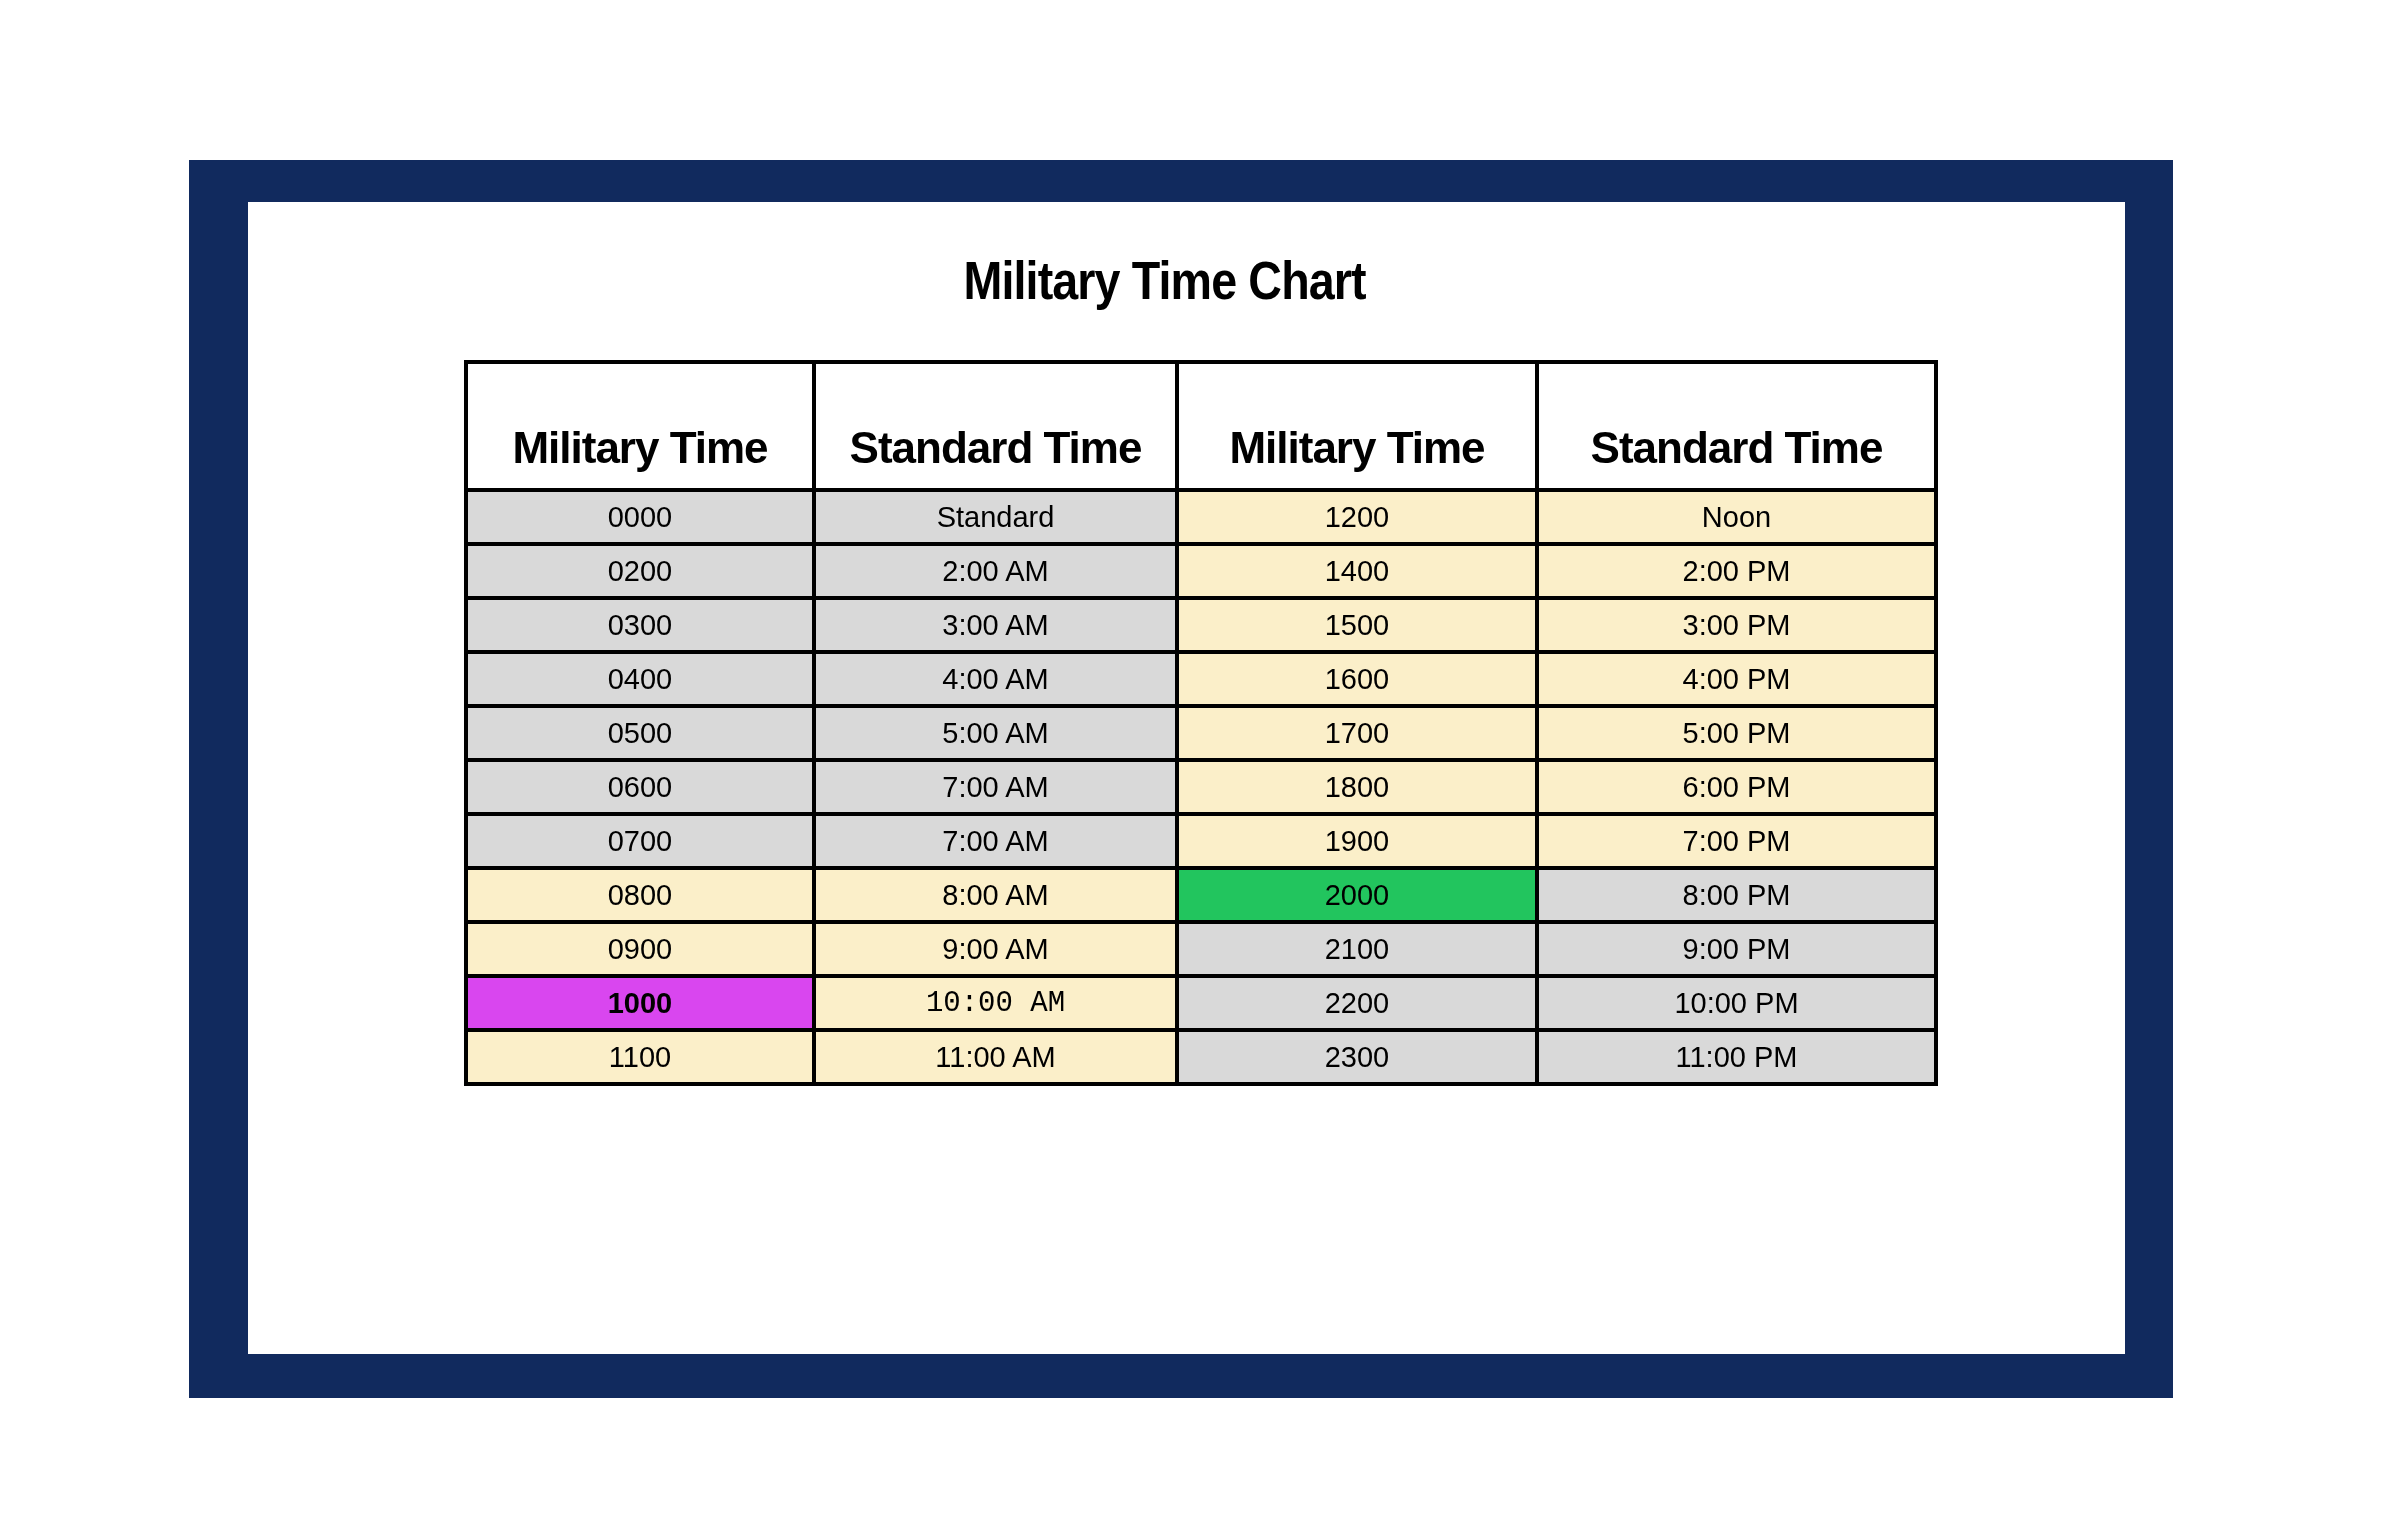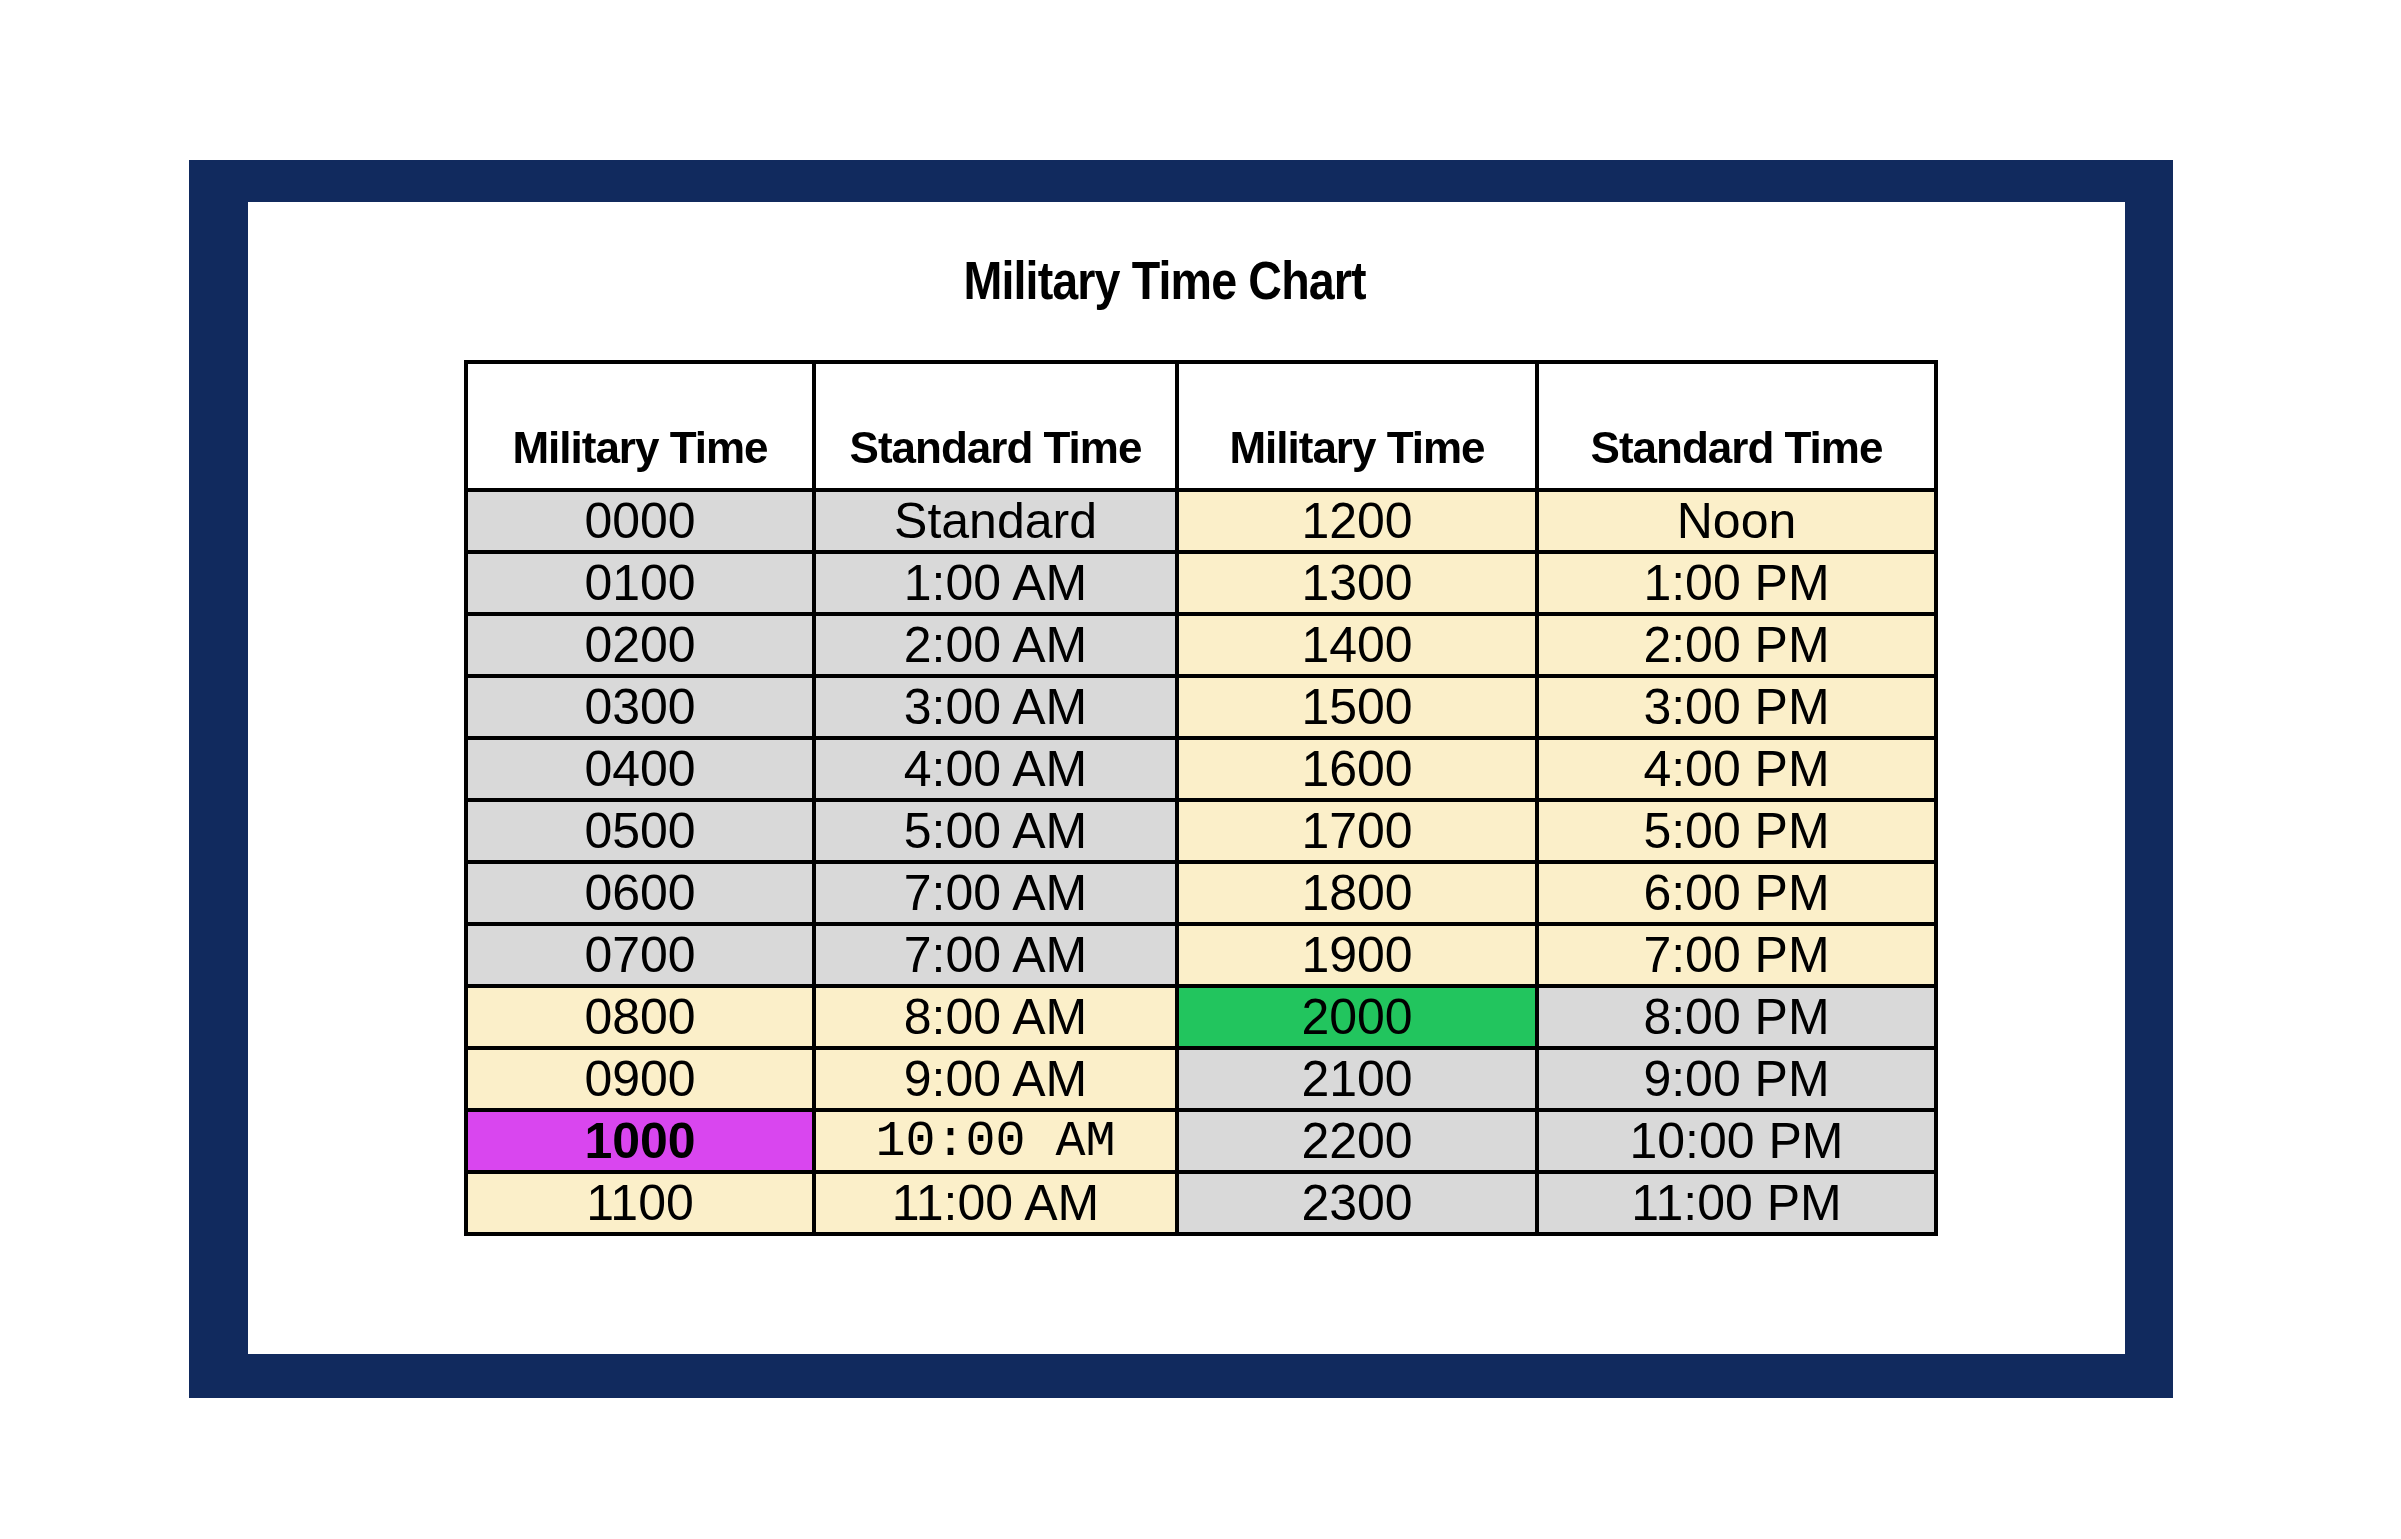--- a/index.html
+++ b/index.html
@@ -65,21 +65,21 @@
     height: 109px;
     background: var(--header-bg, #ffffff);
     font-size: 44px;
     font-weight: bold;
     vertical-align: bottom;
     padding-bottom: 15.4px;
     letter-spacing: -1px;
   }
   table.conversion td {
     height: 50px;
-    font-size: 50px;
+    font-size: 29px;
     font-weight: normal;
     vertical-align: middle;
   }
   col.c1 { width: 348px; }
   col.c2 { width: 363px; }
   col.c3 { width: 360px; }
   col.c4 { width: 399px; }
 </style>
 </head>
 <body>
@@ -106,26 +106,20 @@
         <th>Military Time</th>
         <th>Standard Time</th>
       </tr>
     </thead>
     <tbody>
         <tr>
           <td style="background: rgb(217, 217, 217);">0000</td>
           <td style="background: rgb(217, 217, 217);">Standard</td>
           <td style="background: rgb(251, 239, 201);">1200</td>
           <td style="background: rgb(251, 239, 201);">Noon</td>
-        </tr>
-        <tr>
-          <td style="background: rgb(217, 217, 217);">0100</td>
-          <td style="background: rgb(217, 217, 217);">1:00 AM</td>
-          <td style="background: rgb(251, 239, 201);">1300</td>
-          <td style="background: rgb(251, 239, 201);">1:00 PM</td>
         </tr>
         <tr>
           <td style="background: rgb(217, 217, 217);">0200</td>
           <td style="background: rgb(217, 217, 217);">2:00 AM</td>
           <td style="background: rgb(251, 239, 201);">1400</td>
           <td style="background: rgb(251, 239, 201);">2:00 PM</td>
         </tr>
         <tr>
           <td style="background: rgb(217, 217, 217);">0300</td>
           <td style="background: rgb(217, 217, 217);">3:00 AM</td>

